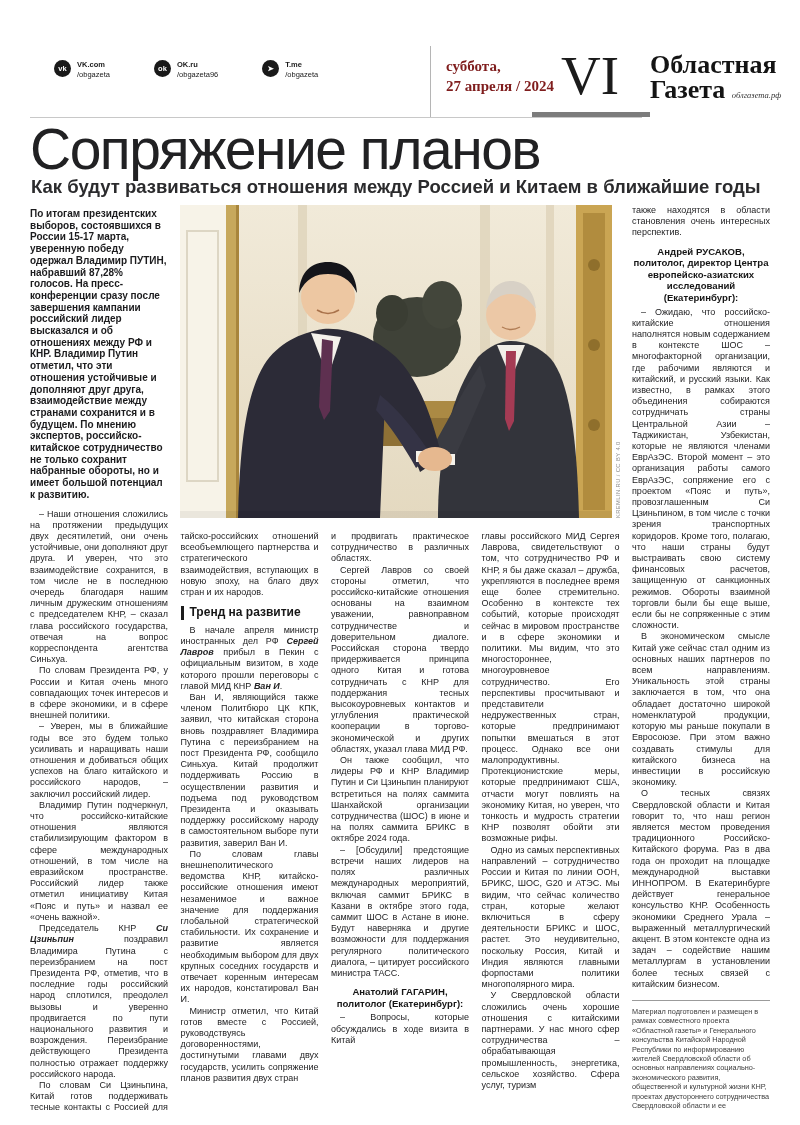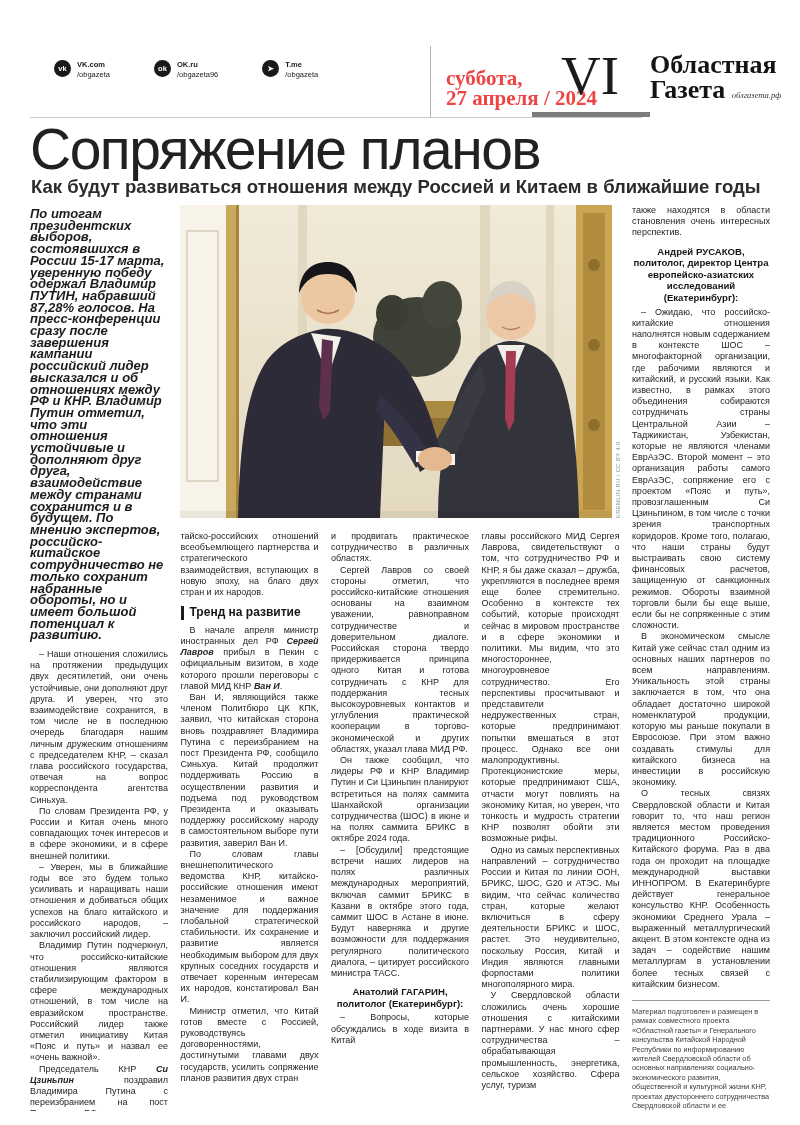--- a/index.html
+++ b/index.html
@@ -8,41 +8,41 @@
 
   
   .header{position:absolute;top:40px;left:30px;width:740px;height:80px;}
   .social{position:absolute;left:24px;top:20px;display:flex;gap:44px;}
   .social-item{display:flex;gap:6px;align-items:flex-start;}
   .social-icon{width:17px;height:17px;border-radius:50%;background:#191919;color:#fff;
     display:flex;align-items:center;justify-content:center;font-size:7.5px;font-weight:bold;}
   .social-text{font-size:7.5px;line-height:9.5px;color:#1a1a1a;}
   .social-net{font-weight:bold;}
   .header-divider{position:absolute;left:400px;top:6px;width:1px;height:71px;background:#b5b5b5;}
-  .date{position:absolute;left:416px;top:28px;font-family:"Liberation Serif",serif;font-weight:bold;
-    font-size:21px;line-height:20px;color:#ef4444;}
+  .date{position:absolute;left:416px;top:16px;font-family:"Liberation Serif",serif;font-weight:bold;
+    font-size:15px;line-height:20px;color:#7f1d1d;}
   .pageno{position:absolute;left:500px;top:0px;width:120px;text-align:center;
     font-family:"Liberation Serif",serif;font-size:55px;line-height:72px;color:#1b1b1b;}
   .pageno-bar{position:absolute;left:502px;top:72px;width:118px;height:5px;background:#7c7c7c;}
   .header-rule{position:absolute;left:0;top:77px;width:612px;height:1px;background:#c8c8c8;}
   .masthead{position:absolute;left:620px;top:12px;font-family:"Liberation Serif",serif;
     font-weight:bold;font-size:26px;line-height:25px;color:#141414;white-space:nowrap;}
   .masthead-site{font-size:8.5px;font-style:italic;font-weight:normal;color:#333;}
 
   
   .headline{position:absolute;left:30px;top:120px;width:740px;font-size:57px;line-height:58px;
     font-weight:400;letter-spacing:-1.5px;color:#212123;}
   .subheadline{position:absolute;left:31px;top:176px;width:740px;font-size:18.5px;line-height:22px;
     font-weight:bold;color:#2b2b2d;}
 
   
   .columns{position:absolute;left:30px;top:205px;width:740px;height:906px;display:flex;gap:12.5px;overflow:hidden;}
   .col{flex:0 0 138px;width:138px;text-align:justify;font-size:9px;line-height:11.2px;color:#232325;}
   .col.c2,.col.c3,.col.c4{padding-top:326px;}
-  .lead{font-weight:bold;font-size:13px;line-height:11.7px;text-align:left;margin:3px 0 8px;color:#1c1c1e;font-style:italic;}
+  .lead{font-weight:bold;font-size:10px;line-height:11.7px;text-align:left;margin:3px 0 8px;color:#1c1c1e;}
   .para{margin:0;text-indent:9px;}
   .para.no-indent{text-indent:0;}
   .section-head{font-weight:bold;font-size:12px;line-height:13.5px;margin:8px 0 5px;
     border-left:3px solid #1c1c1c;padding-left:6px;text-align:left;text-indent:0;color:#161616;}
   .expert-name{font-weight:bold;font-size:9.6px;line-height:11.6px;margin:7px 0 3px;text-align:center;color:#161616;}
   .footnote{margin-top:10px;border-top:1px solid #9b9b9b;padding-top:6px;
     font-size:7.3px;line-height:9.4px;color:#3c3c3c;text-align:left;}
 
   
   .photo{position:absolute;left:150px;top:0;width:432px;height:313px;overflow:hidden;background:#ece3d0;}

